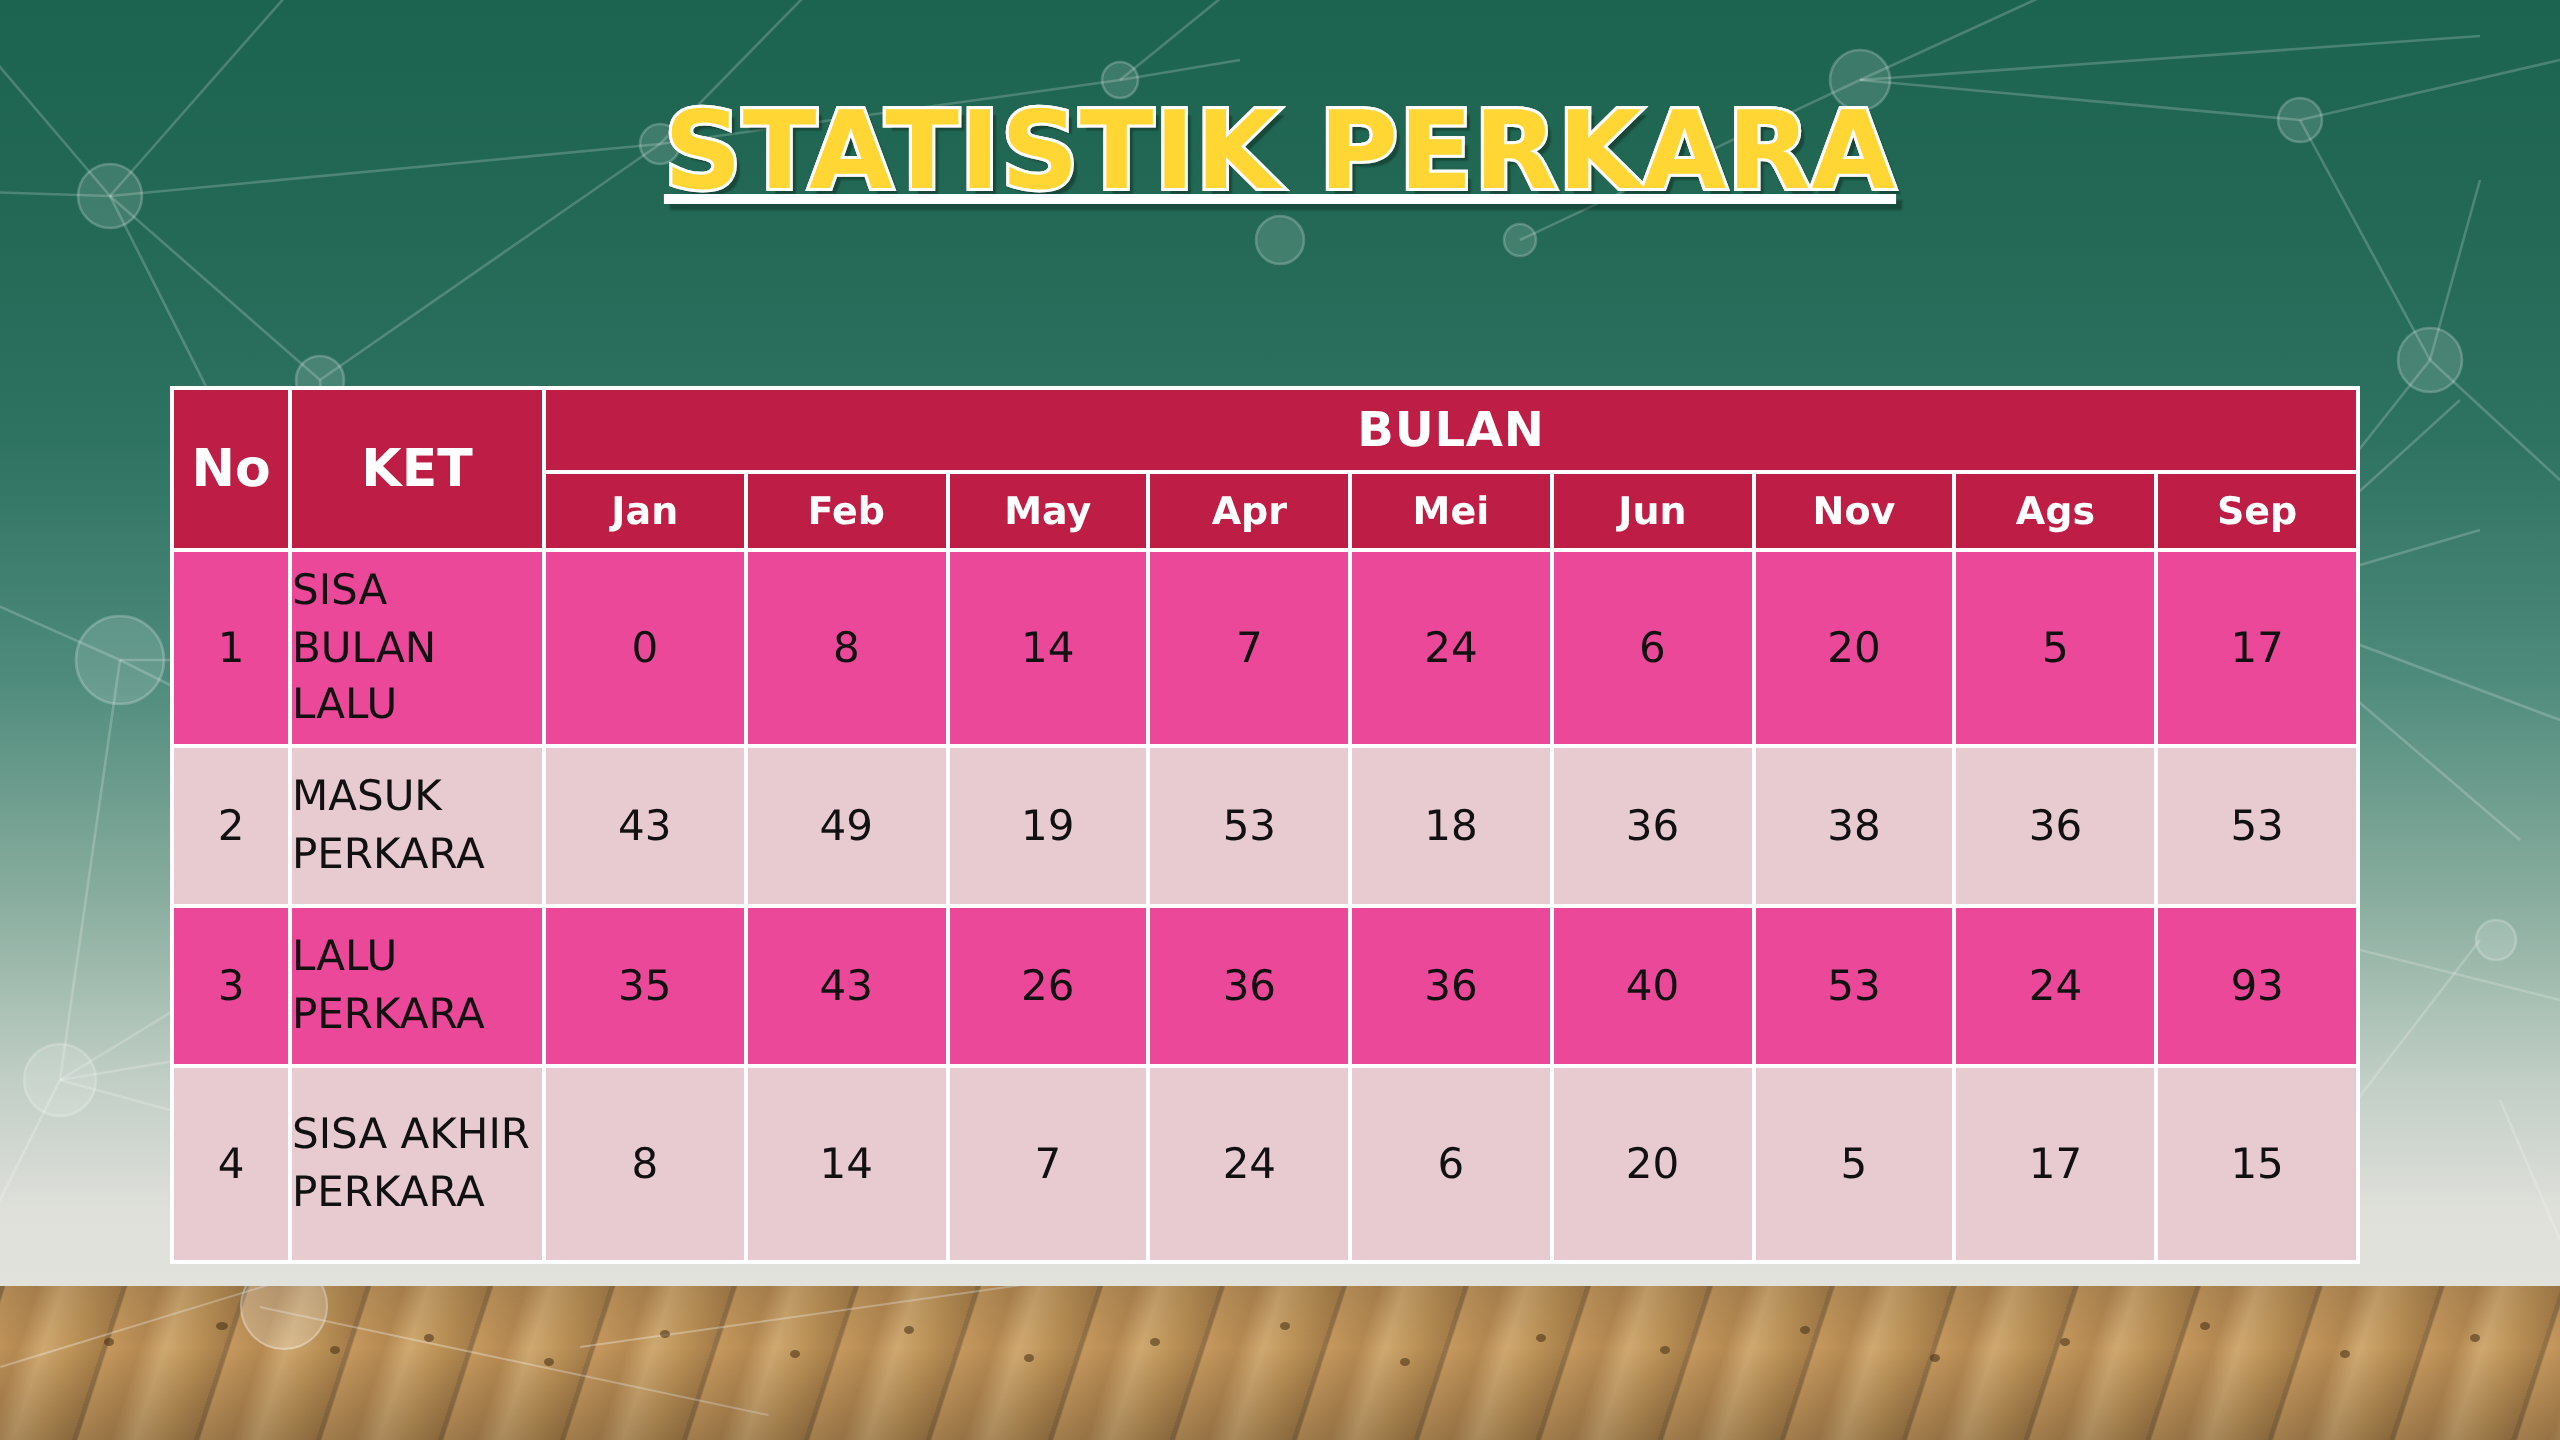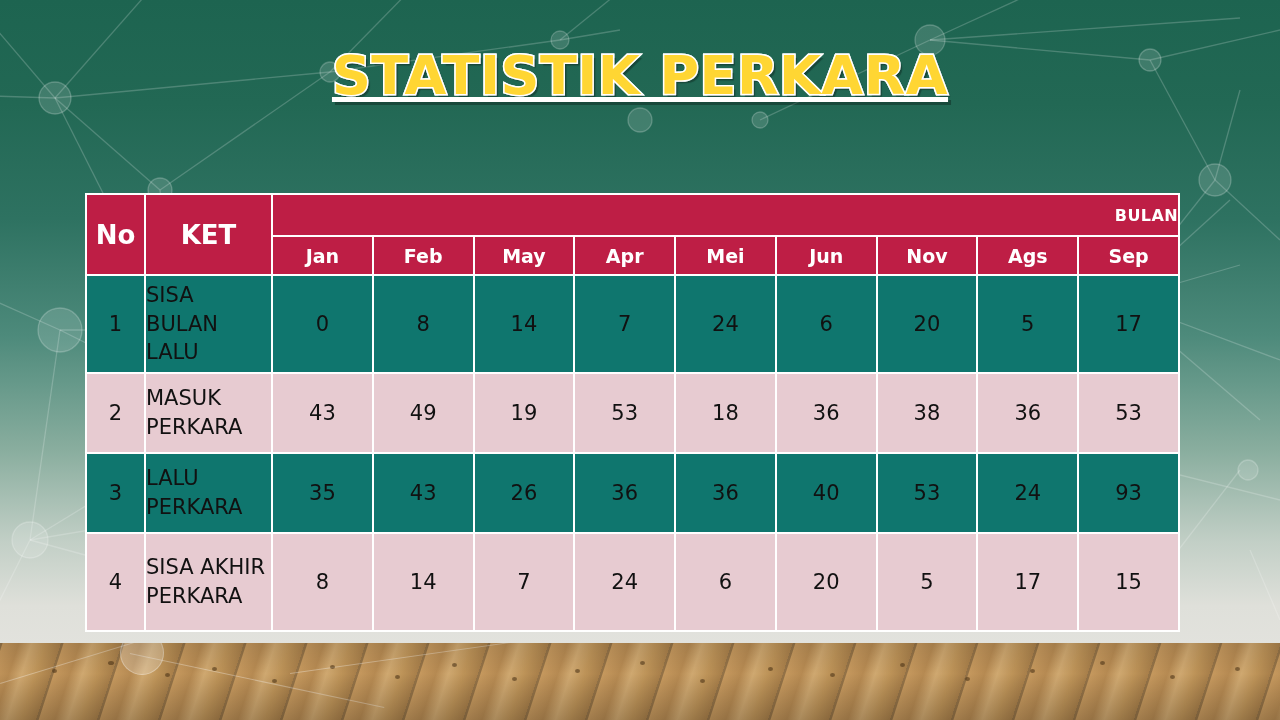--- a/index.html
+++ b/index.html
@@ -137,30 +137,29 @@
     font-size: 26px;
     text-align: center;
     height: 40px;
   }
   .th-no   { width: 57px; }
   .th-ket  { width: 125px; }
   .th-mon  { width: 101px; }
   .th-mon-wide { width: 115px; }
 
   .th-bulan {
-    font-size: 16px;
+    font-size: 24px;
     letter-spacing: 0.4px;
-    text-align: right;
   }
   .th-month {
     height: 37px;
     font-size: 19px;
   }
 
-  tbody tr.row-light td { background: #0f766e; }
+  tbody tr.row-light td { background: #ec4899; }
   tbody tr.row-dark  td { background: #E7CBD1; }
 
   td.cell {
     text-align: center;
     color: #111111;
     font-family: "DejaVu Sans", sans-serif;
     font-size: 21px;
     font-weight: normal;
   }
   td.cell-no {

